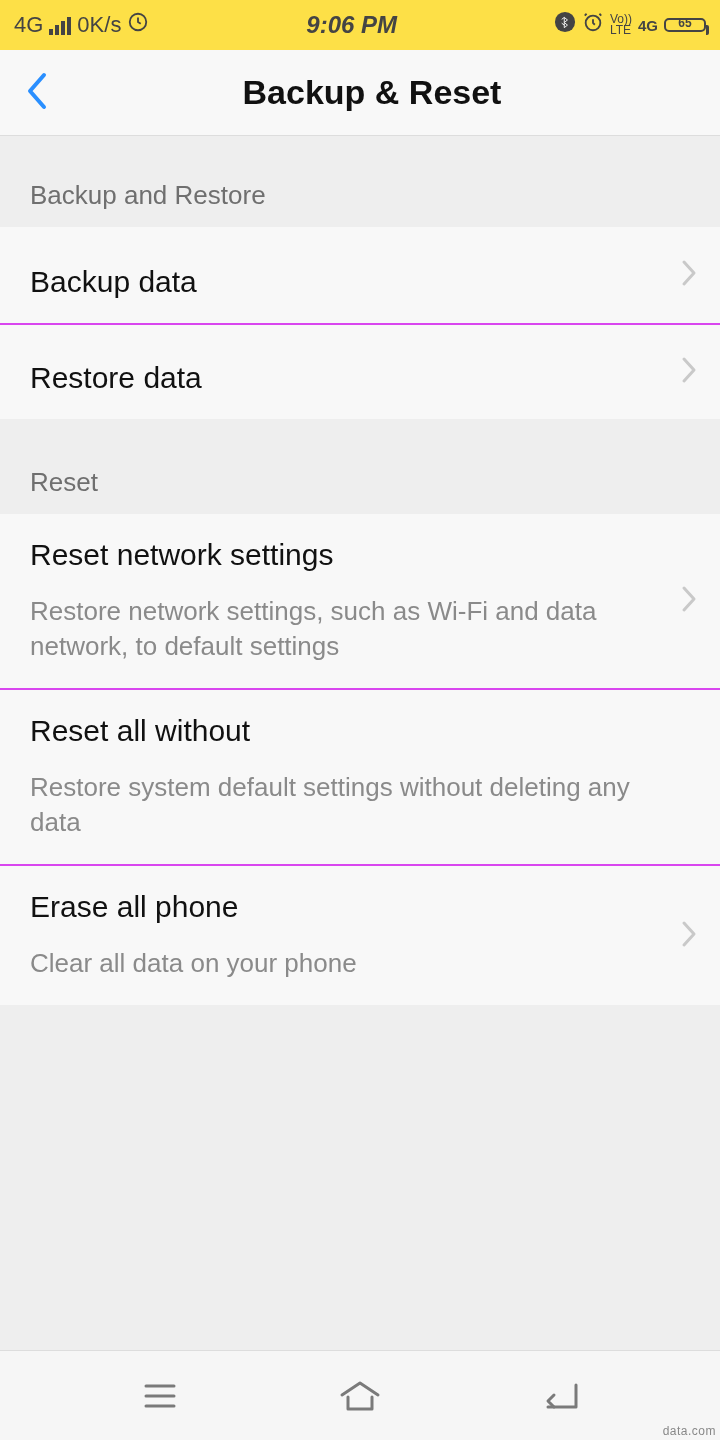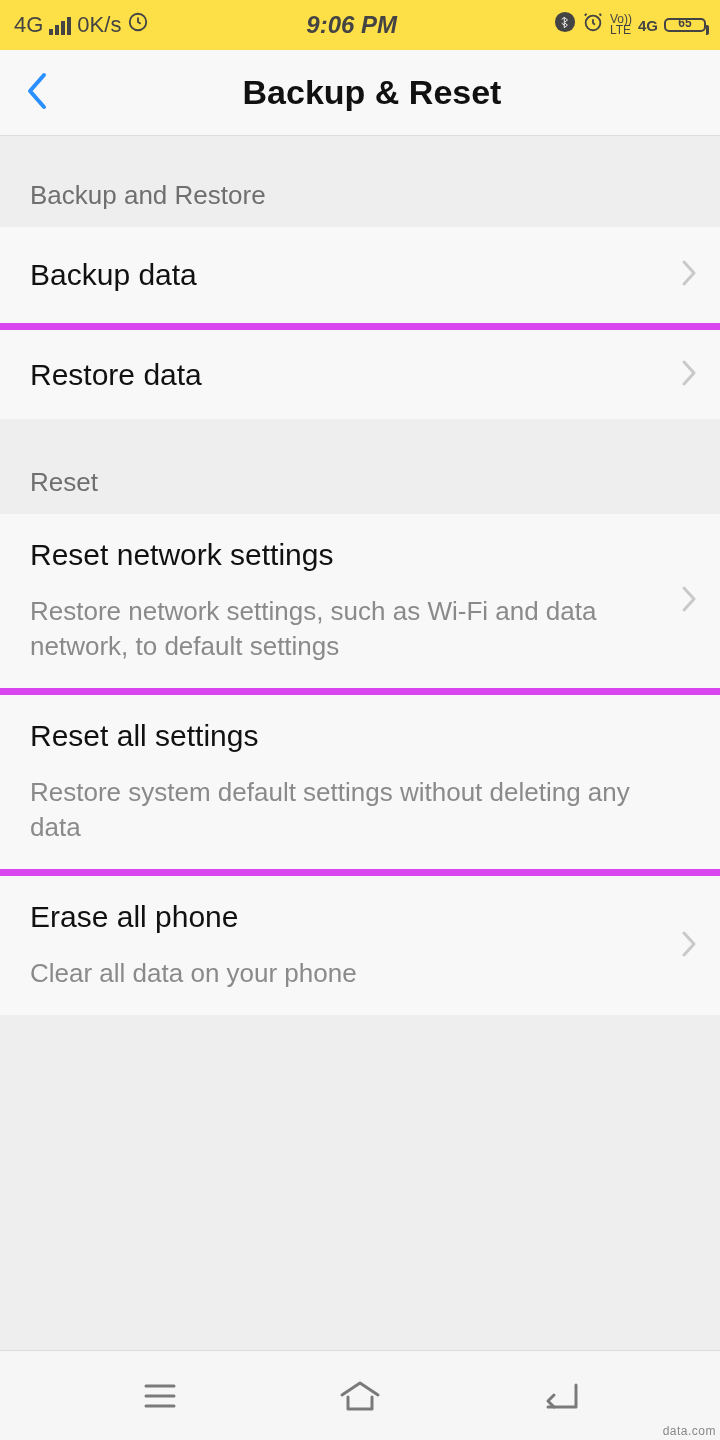--- a/index.html
+++ b/index.html
@@ -72,27 +72,27 @@
       font-size: 26px;
       color: #6f6f6f;
       background: #eeeeee;
     }
     .section-header.tight { padding-top: 48px; }
     .list {
       background: #f8f8f8;
     }
     .list-item {
       display: flex;
-      align-items: center;
+      align-items: flex-end;
       padding: 24px 40px 24px 30px;
       min-height: 96px;
       position: relative;
     }
     .list-item + .list-item {
-      border-top: 7px solid #d946ef;
+      border-top: 2px solid #d946ef;
     }
     .list-item .text {
       flex: 1;
       padding-right: 50px;
     }
     .list-item .title {
       font-size: 30px;
       color: #111;
       font-weight: 500;
     }
@@ -216,21 +216,21 @@
       <div class="subtitle">Restore network settings, such as Wi-Fi and data network, to default settings</div>
     </div>
     <span class="chevron">
       <svg width="18" height="30" viewBox="0 0 18 30" fill="none" stroke="#c9c9c9" stroke-width="3" stroke-linecap="round" stroke-linejoin="round">
           <polyline points="4,4 14,15 4,26"></polyline>
         </svg>
     </span>
   </div>
   <div class="list-item">
     <div class="text">
-      <div class="title">Reset all settings</div>
+      <div class="title">Reset all without</div>
       <div class="subtitle">Restore system default settings without deleting any data</div>
     </div>
   </div>
   <div class="list-item">
     <div class="text">
       <div class="title">Erase all phone</div>
       <div class="subtitle">Clear all data on your phone</div>
     </div>
     <span class="chevron">
       <svg width="18" height="30" viewBox="0 0 18 30" fill="none" stroke="#c9c9c9" stroke-width="3" stroke-linecap="round" stroke-linejoin="round">

